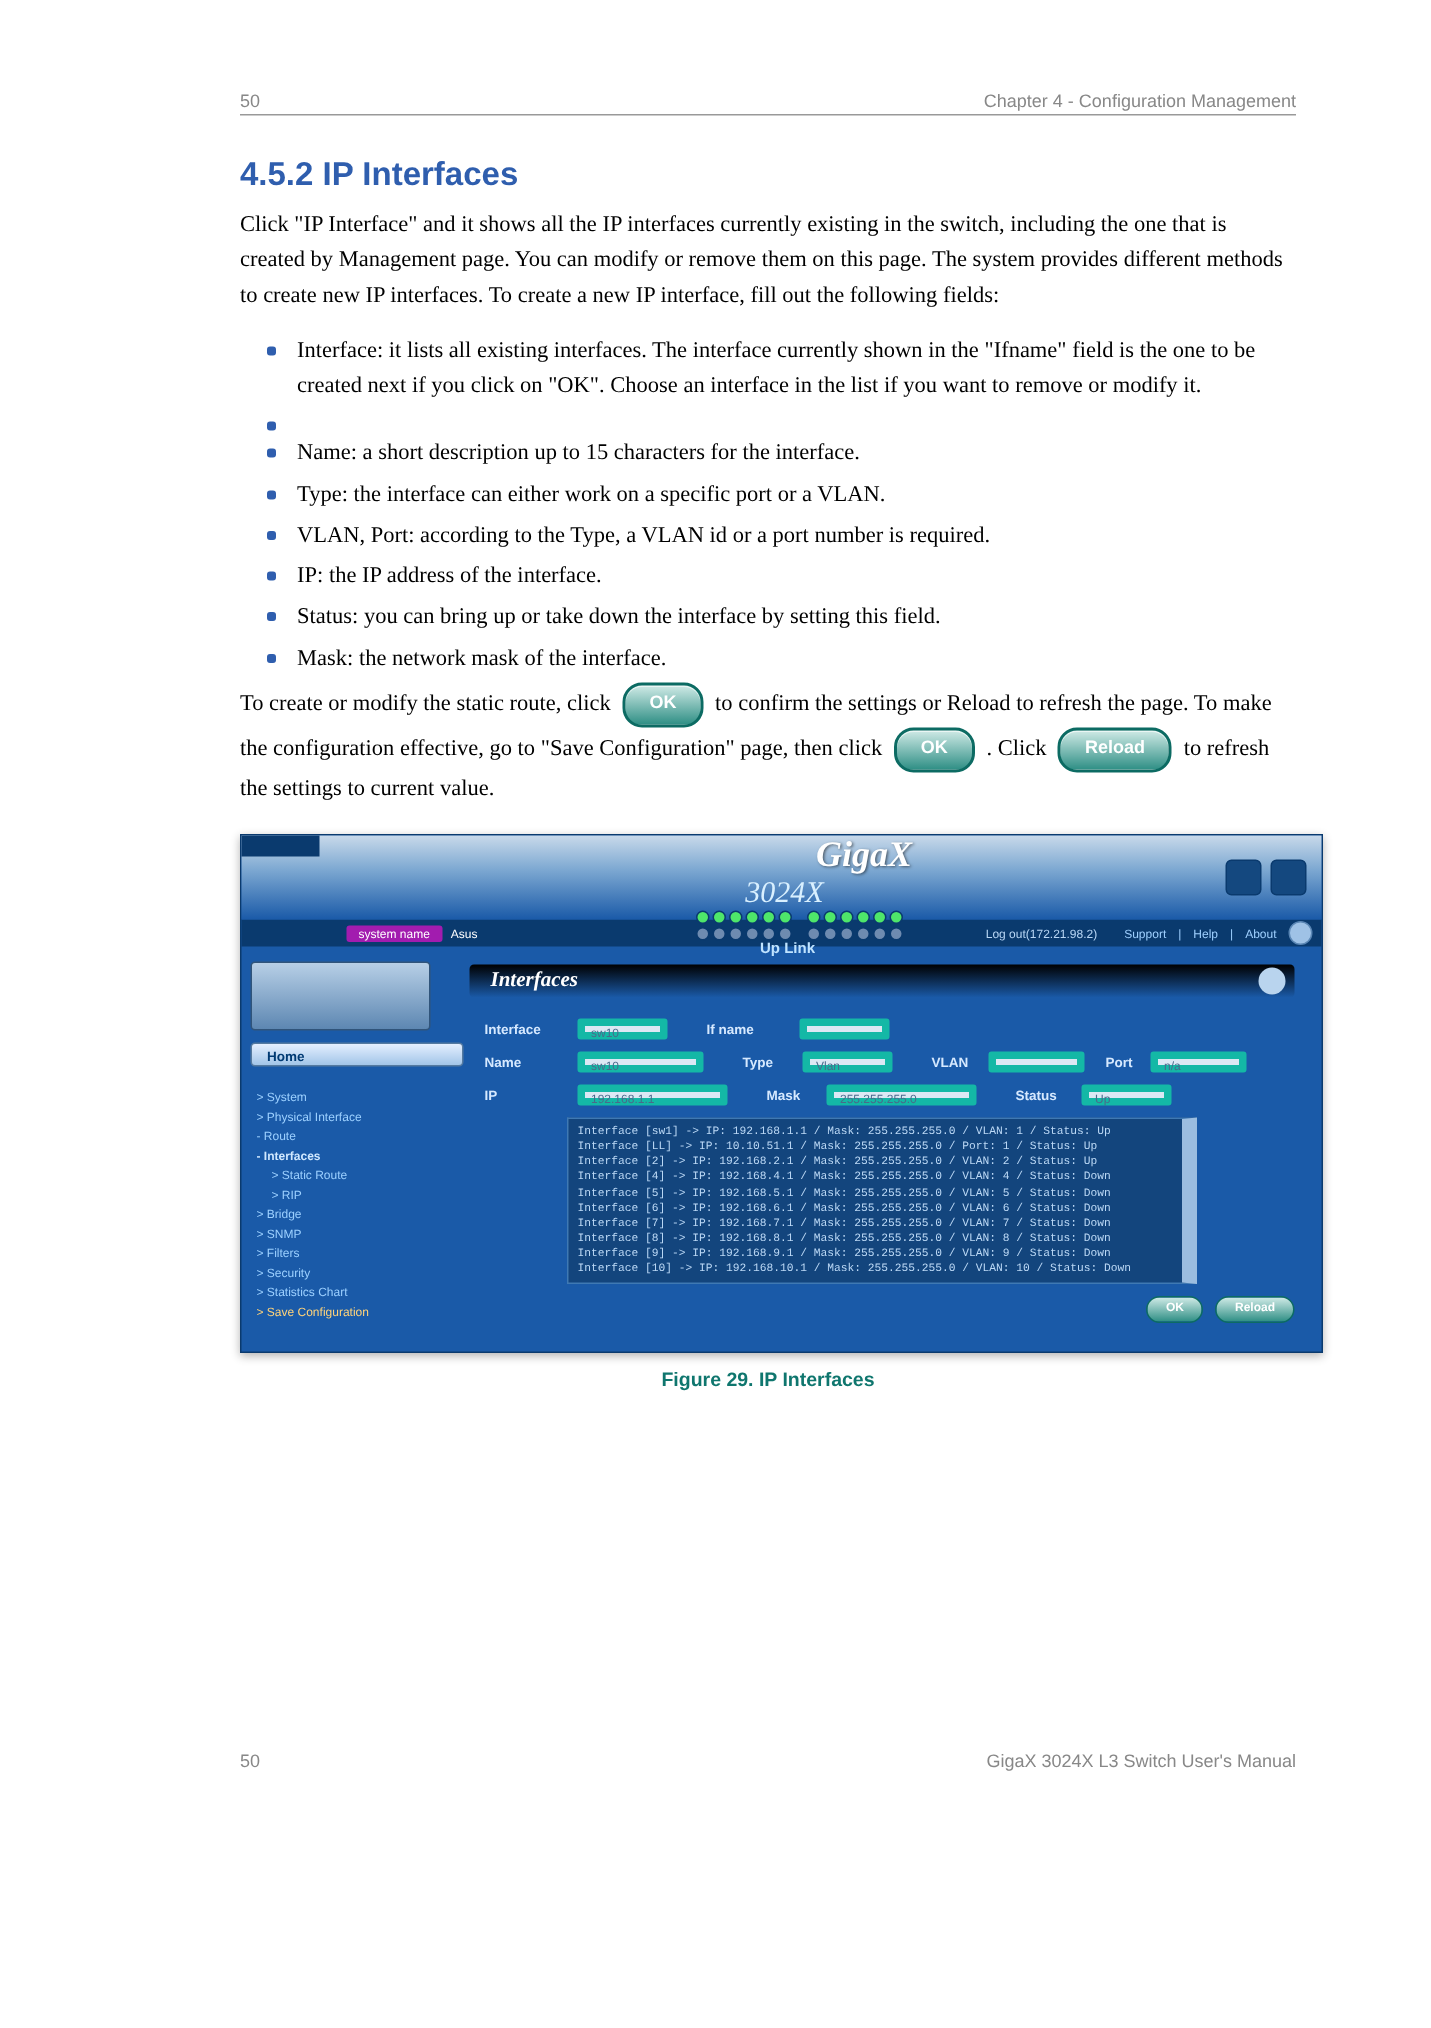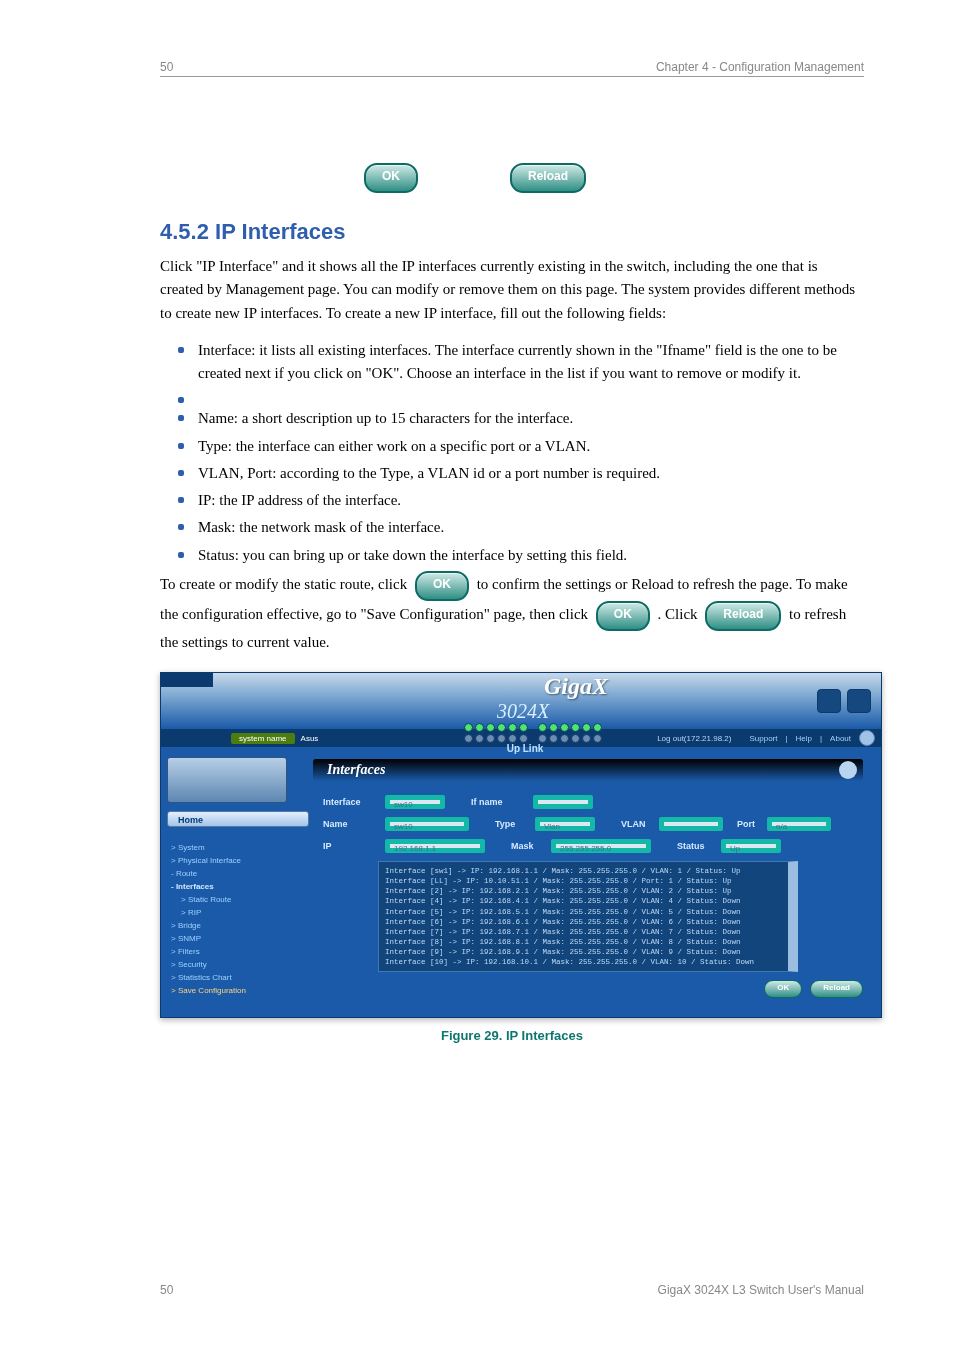--- a/index.html
+++ b/index.html
@@ -147,21 +147,21 @@
   }
   .shot-infobar {
     height:18px;
     background:#0a3a6e;
     display:flex;
     align-items:center;
     font-size:8px;
     color:#b8d6f5;
   }
   .shot-infobar .ssn-label{
-    background:#4d7c0f; color:#fff; padding:1px 8px; border-radius:2px; margin-left:70px;
+    background:#a21caf; color:#fff; padding:1px 8px; border-radius:2px; margin-left:70px;
   }
   .shot-infobar .ssn-val{ margin-left:6px; color:#fff;}
   .shot-infobar .spacer{flex:1;}
   .shot-infobar .logout{ margin-right:18px;}
   .shot-infobar .links{ margin-right:8px; display:flex; gap:8px; color:#9fd0ff;}
   .shot-infobar .round{ width:14px;height:14px;border-radius:50%;background:#9fc2e6;border:1px solid #5a86b4; margin-right:6px;}
 
   .shot-body {
     display:flex;
     min-height:270px;
@@ -278,25 +278,20 @@
 
 <div class="page">
 
   <div class="header-bar">
     <div class="header-row">
       <span>50</span>
       <span>Chapter 4 - Configuration Management</span>
     </div>
   </div>
 
-  <div style="text-align:left; margin:86px 0 10px 200px;">
-    <span class="pill-btn">OK</span>
-    <span style="display:inline-block;width:76px;"></span>
-    <span class="pill-btn">Reload</span>
-  </div>
 
   <div class="section-title">4.5.2 IP Interfaces</div>
 
   <p class="body-text">Click "IP Interface" and it shows all the IP interfaces currently existing in the switch, including the one that is created by Management page. You can modify or remove them on this page. The system provides different methods to create new IP interfaces. To create a new IP interface, fill out the following fields:</p>
 
   <div id="bullets">
       <div class="bullet-row">
         <div class="bullet-dot"></div>
         <span>Interface: it lists all existing interfaces. The interface currently shown in the "Ifname" field is the one to be created next if you click on "OK". Choose an interface in the list if you want to remove or modify it.</span>
       </div>
@@ -314,25 +309,25 @@
       <div class="bullet-row">
         <div class="bullet-dot"></div>
         <span>VLAN, Port: according to the Type, a VLAN id or a port number is required.</span>
       </div>
       <div class="bullet-row">
         <div class="bullet-dot"></div>
         <span>IP: the IP address of the interface.</span>
       </div>
       <div class="bullet-row">
         <div class="bullet-dot"></div>
+        <span>Status: you can bring up or take down the interface by setting this field.</span>
+      </div>
+      <div class="bullet-row">
+        <div class="bullet-dot"></div>
         <span>Mask: the network mask of the interface.</span>
-      </div>
-      <div class="bullet-row">
-        <div class="bullet-dot"></div>
-        <span>Status: you can bring up or take down the interface by setting this field.</span>
       </div>
     </div>
 
   <p class="body-text">
     <span>To create or modify the static route, click </span>
     <span class="pill-btn">OK</span>
     <span> to confirm the settings or Reload to refresh the page. To make the configuration effective, go to "Save Configuration" page, then click </span>
     <span class="pill-btn">OK</span>
     <span>. Click </span>
     <span class="pill-btn">Reload</span>

